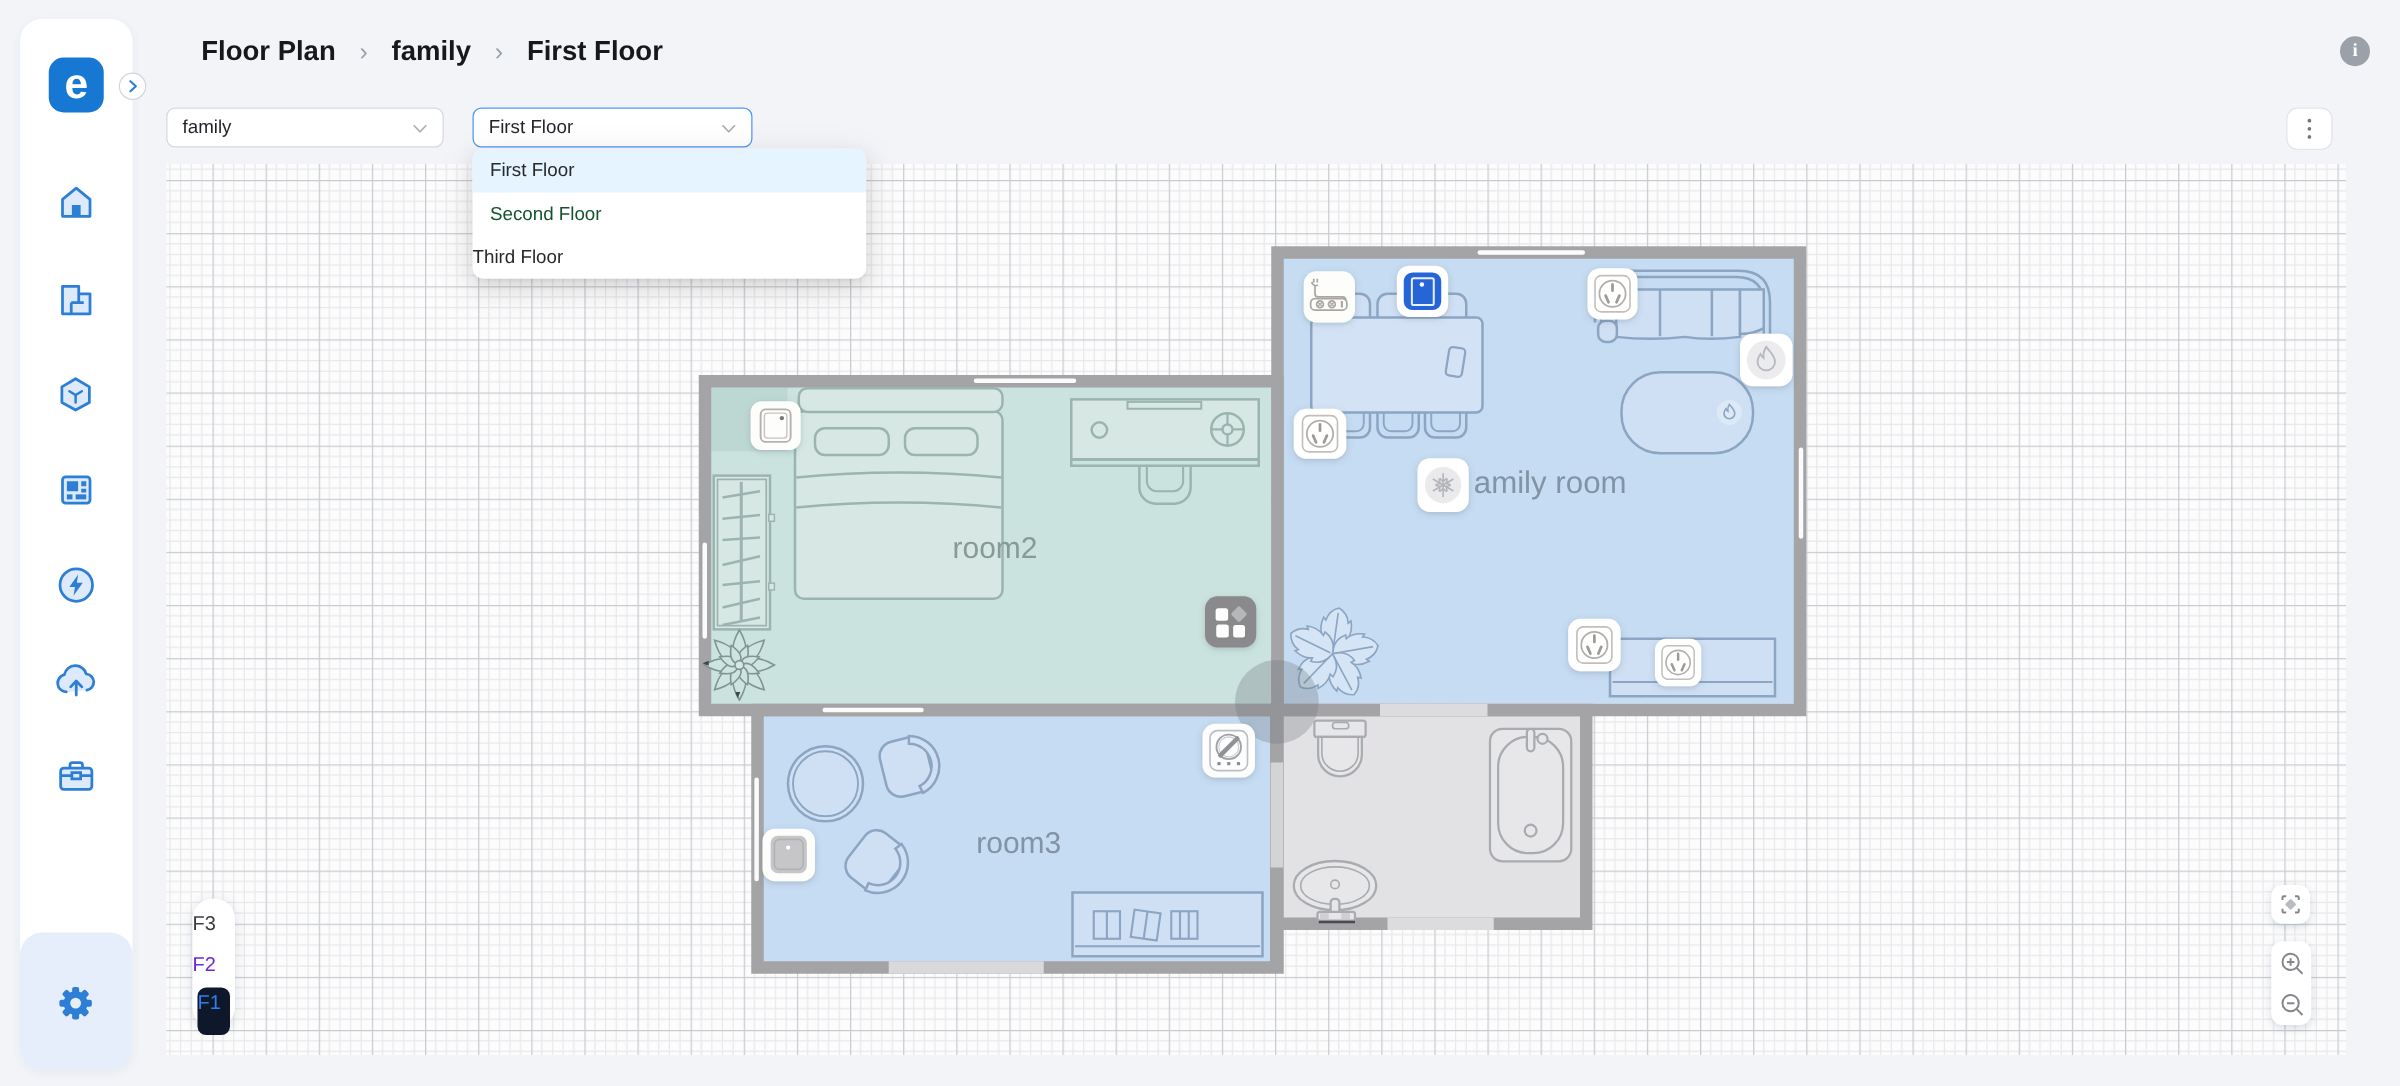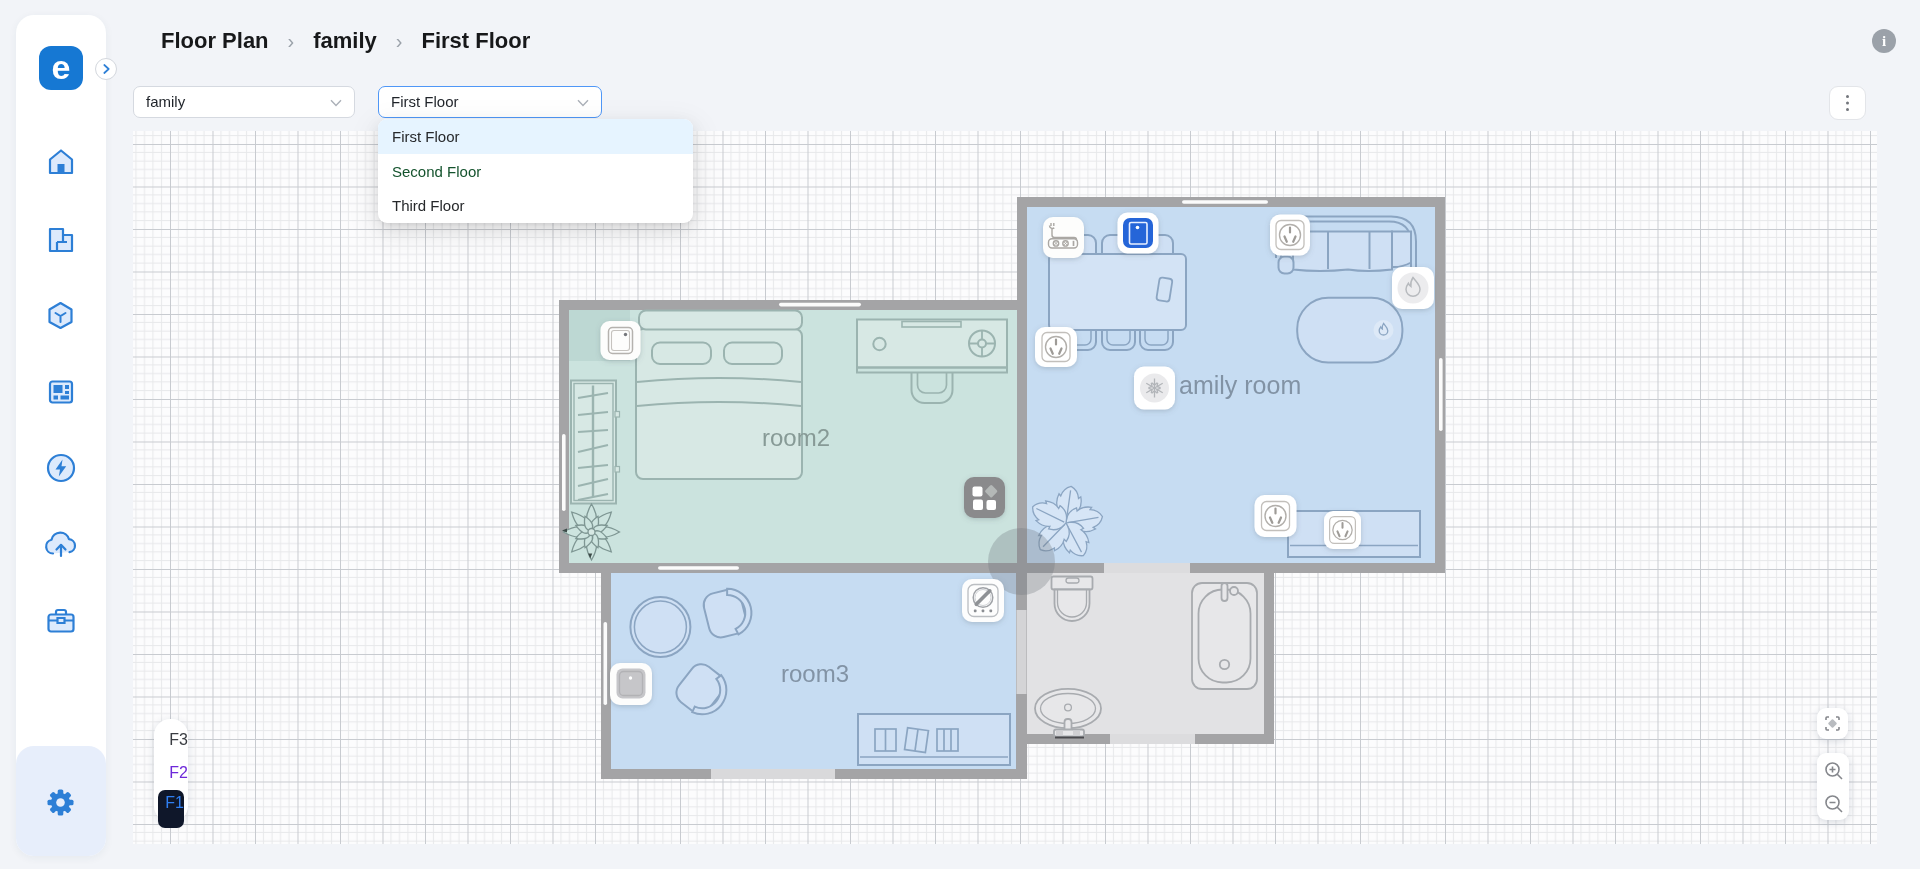--- a/index.html
+++ b/index.html
@@ -428,24 +428,24 @@
 <path d="M989.8 590.8 L976.3 604.3" stroke="#8f9296" stroke-width="3.6" stroke-linecap="round"></path>
 <rect x="973.9" y="609.6" width="2.6" height="2.6" rx="0.6" fill="#8b8e93"></rect>
 <rect x="981.7" y="609.6" width="2.6" height="2.6" rx="0.6" fill="#8b8e93"></rect>
 <rect x="989.5" y="609.6" width="2.6" height="2.6" rx="0.6" fill="#8b8e93"></rect>
 </g>
 </svg>
 
 <div class="abs" style="left:378px;top:119px;width:315px;height:104px;background:#fff;border-radius:9px;box-shadow:0 6px 16px rgba(0,0,0,0.10), 0 3px 6px -4px rgba(0,0,0,0.14), 0 9px 28px 8px rgba(0,0,0,0.05);overflow:hidden;">
 <div style="height:35px;background:#e6f4ff;font-size:15px;color:#26282b;line-height:35px;padding-left:14px;">First Floor</div>
 <div style="height:35px;font-size:15px;color:#14532d;line-height:35px;padding-left:14px;">Second Floor</div>
-<div style="height:34px;font-size:15px;color:#26282b;line-height:34px;padding-left:14px;">Third Floor</div>
-</div>
-
-<div class="abs" style="left:154px;top:719px;width:34px;height:103px;background:#fff;border-radius:16px;box-shadow:0 2px 10px rgba(20,40,70,0.14);text-align:right;padding-top:4px;">
+<div style="height:34px;font-size:15px;color:#26282b;line-height:34px;">Third Floor</div>
+</div>
+
+<div class="abs" style="left:154px;top:719px;width:34px;height:103px;background:#fff;border-radius:16px;box-shadow:0 2px 10px rgba(20,40,70,0.14);text-align:left;padding-top:4px;">
 <div style="height:33px;line-height:34px;font-size:16px;color:#3a3d42;">F3</div>
 <div style="height:33px;line-height:33px;font-size:16px;color:#6d28d9;">F2</div>
 <div style="margin:1px 4px 0;height:38px;line-height:26px;font-size:16px;color:#2f7ff2;background:#0f172a;border-radius:7px;">F1</div>
 </div>
 
 <div class="abs" style="left:1817px;top:708px;width:31px;height:31px;background:#fff;border-radius:9px;box-shadow:0 2px 8px rgba(20,40,70,0.16);">
 <svg width="31" height="31" viewBox="0 0 31 31">
       <g stroke="#85878c" stroke-width="1.6" fill="none">
         <path d="M9 12 v-2 q0 -1 1 -1 h2 M19 9 h2 q1 0 1 1 v2 M22 19 v2 q0 1 -1 1 h-2 M12 22 h-2 q-1 0 -1 -1 v-2"></path>
         <rect x="12.2" y="12.2" width="6.6" height="6.6" rx="1" transform="rotate(45 15.5 15.5)" fill="#b9bcc0" stroke="none"></rect>

